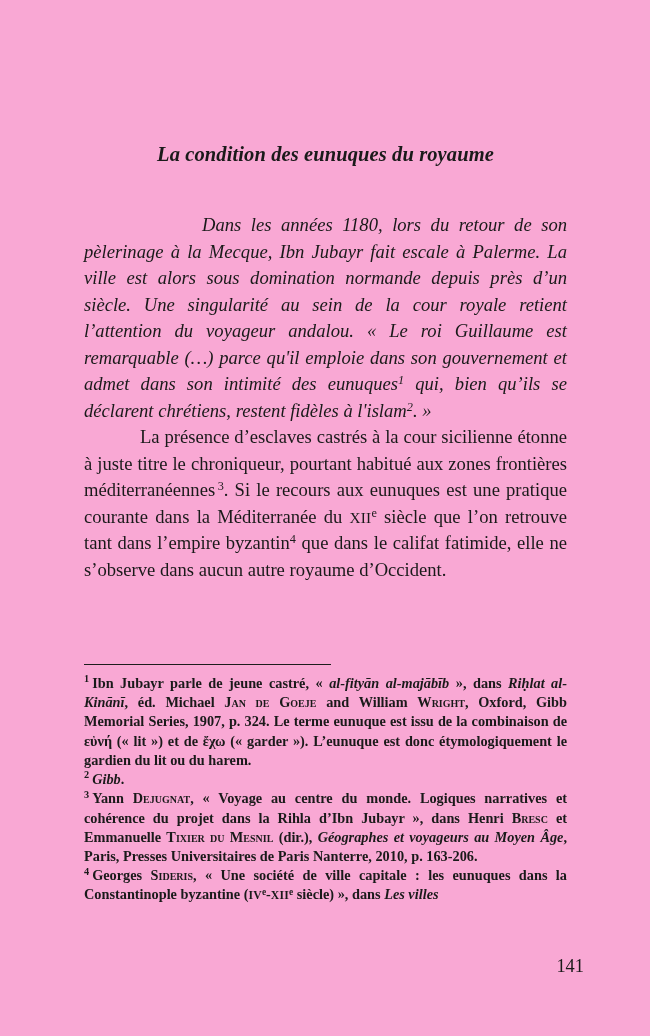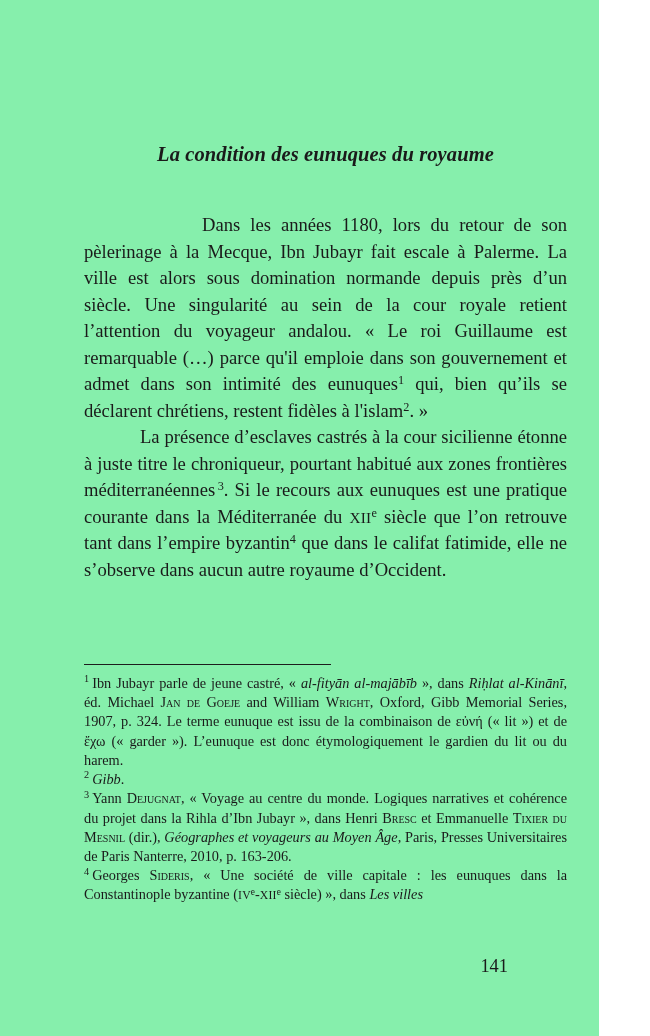--- a/index.html
+++ b/index.html
@@ -11,23 +11,23 @@
     width: 650px;
     height: 1036px;
     position: relative;
     font-family: "Liberation Serif", "DejaVu Serif", serif;
     color: #1a1a1a;
     overflow: hidden;
   }
   .page {
     position: absolute;
     left: 0; top: 0;
-    width: 599px;
+    width: 650px;
     height: 1036px;
-    background: #86efac;
+    background: #f9a8d4;
   }
   .content {
     position: absolute;
     left: 84px;
     top: 0;
     width: 483px;
   }
 
   
   .title-block {
@@ -47,21 +47,21 @@
     font-size: 18.6px;
     line-height: 1.425;
     text-align: justify;
     text-justify: inter-word;
     hyphens: none;
   }
   p.para {
     margin: 0;
     text-align: justify;
   }
-  p.para-first { text-indent: 118px; }
+  p.para-first { text-indent: 118px; font-style: italic; }
   p.para-second { text-indent: 56px; }
 
   sup.fn {
     font-size: 0.66em;
     vertical-align: 0.52em;
     line-height: 0;
   }
   sup.fn-sp { margin-left: 2.5px; }
   .smallcaps {
     font-variant: small-caps;
@@ -92,33 +92,34 @@
   }
   .fn-list {
     font-size: 14.3px;
     line-height: 1.345;
     text-align: justify;
   }
   p.fn-item {
     margin: 0;
     text-align: justify;
     text-indent: 0;
+    font-weight: bold;
   }
   .fn-num {
     font-size: 0.72em;
     vertical-align: 0.55em;
     line-height: 0;
     margin-right: 3px;
   }
   .it { font-style: italic; }
 
   
   .page-number {
     position: absolute;
-    right: 91px;
+    right: 66px;
     top: 956px;
     font-size: 18.4px;
     text-align: right;
   }
 </style>
 </head>
 <body>
 
 <div class="page">
 

